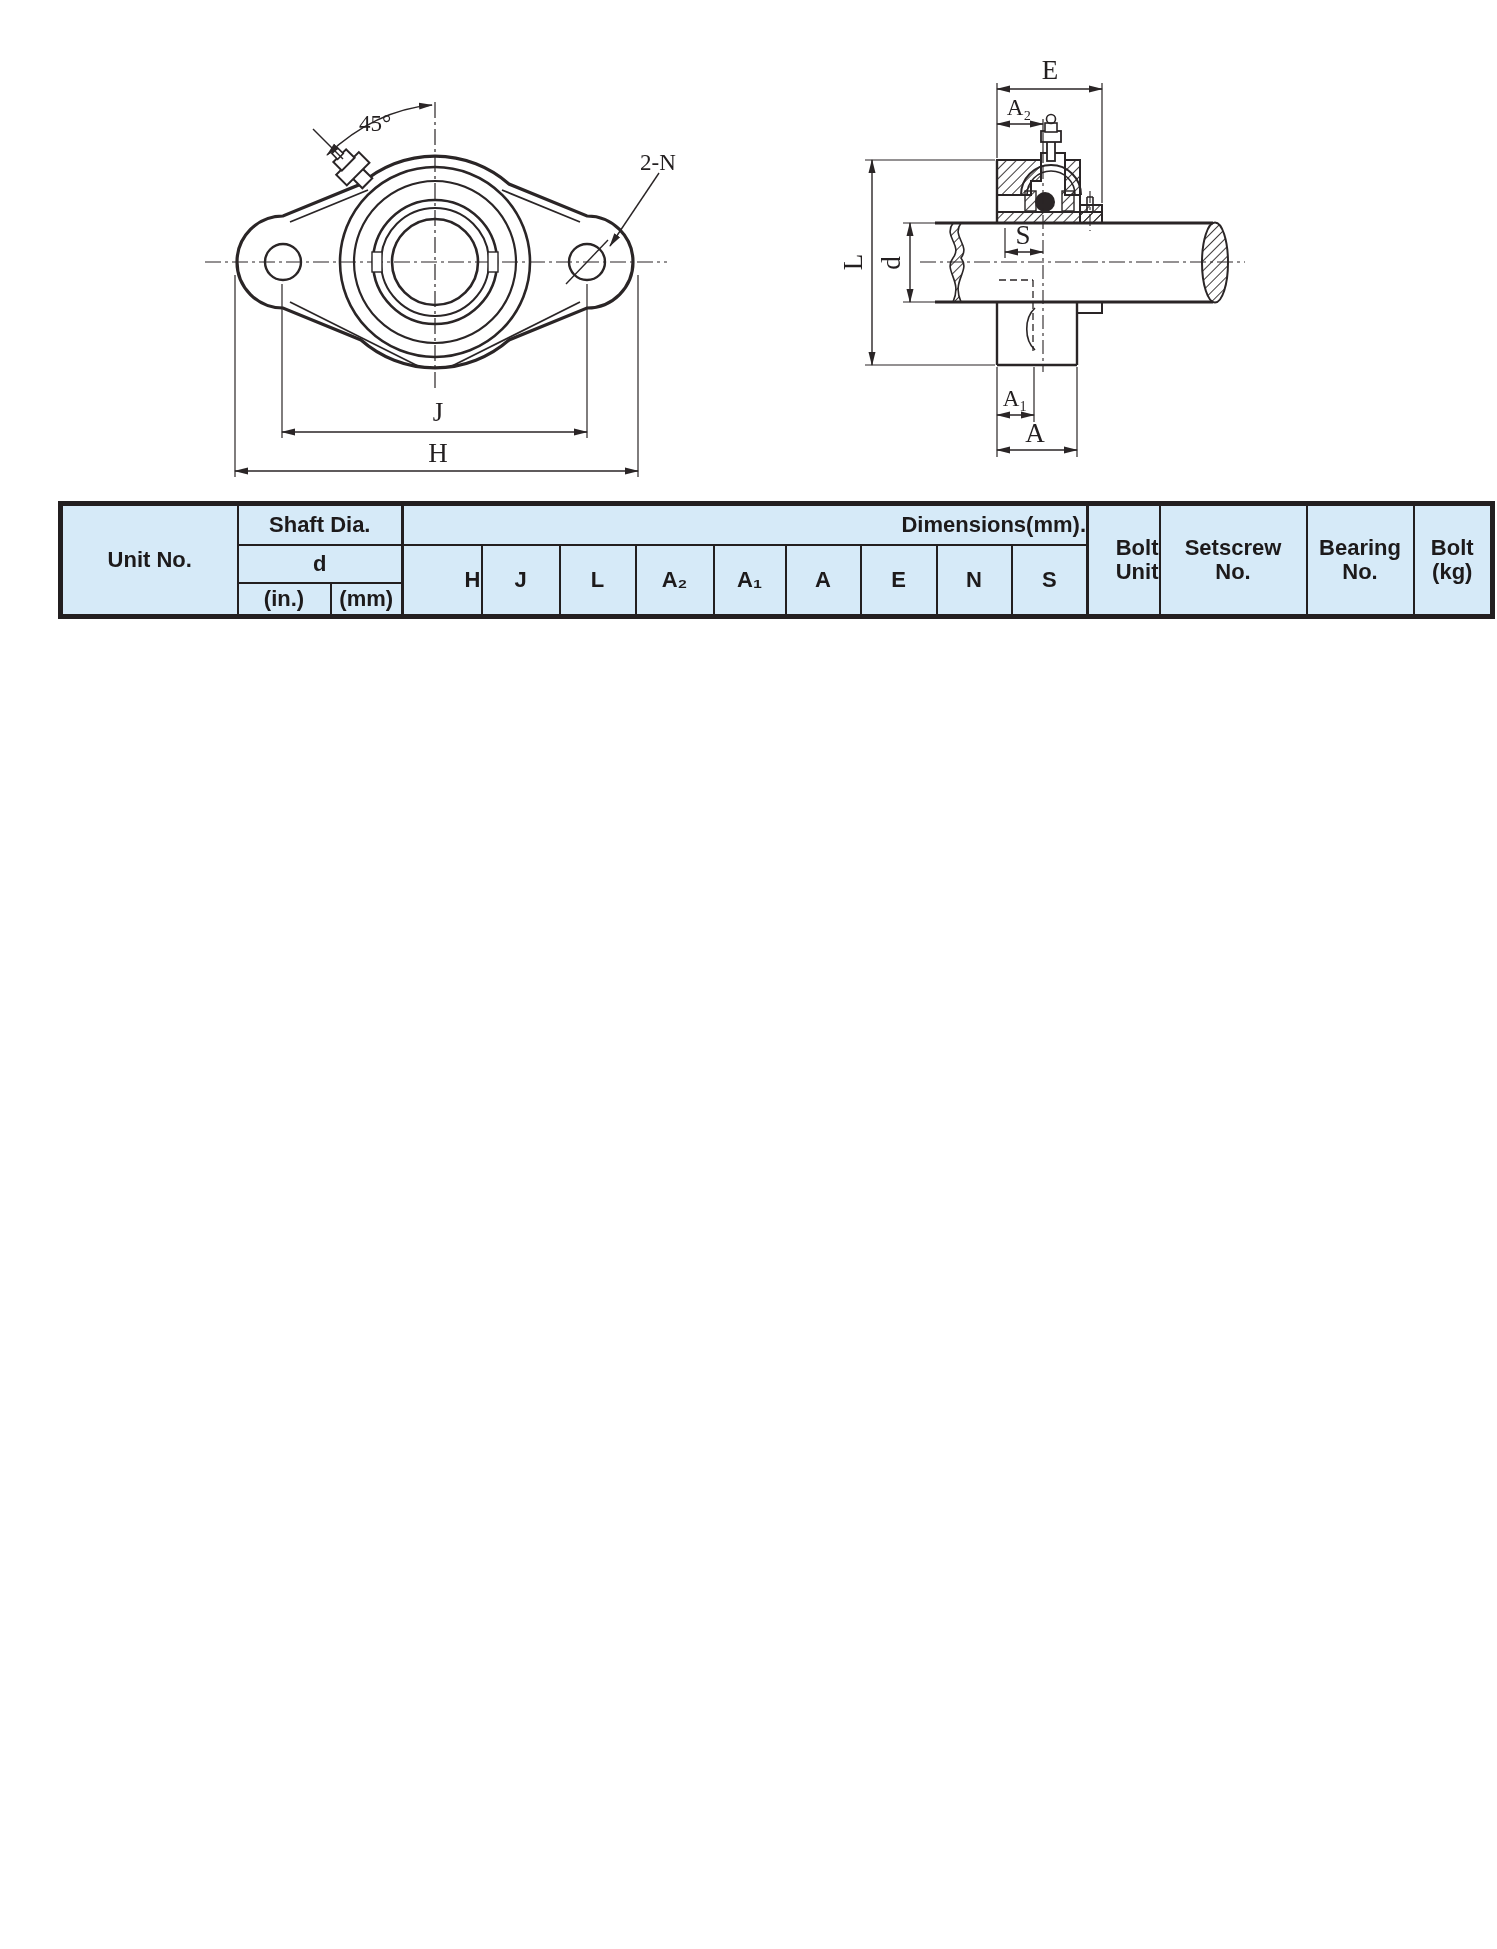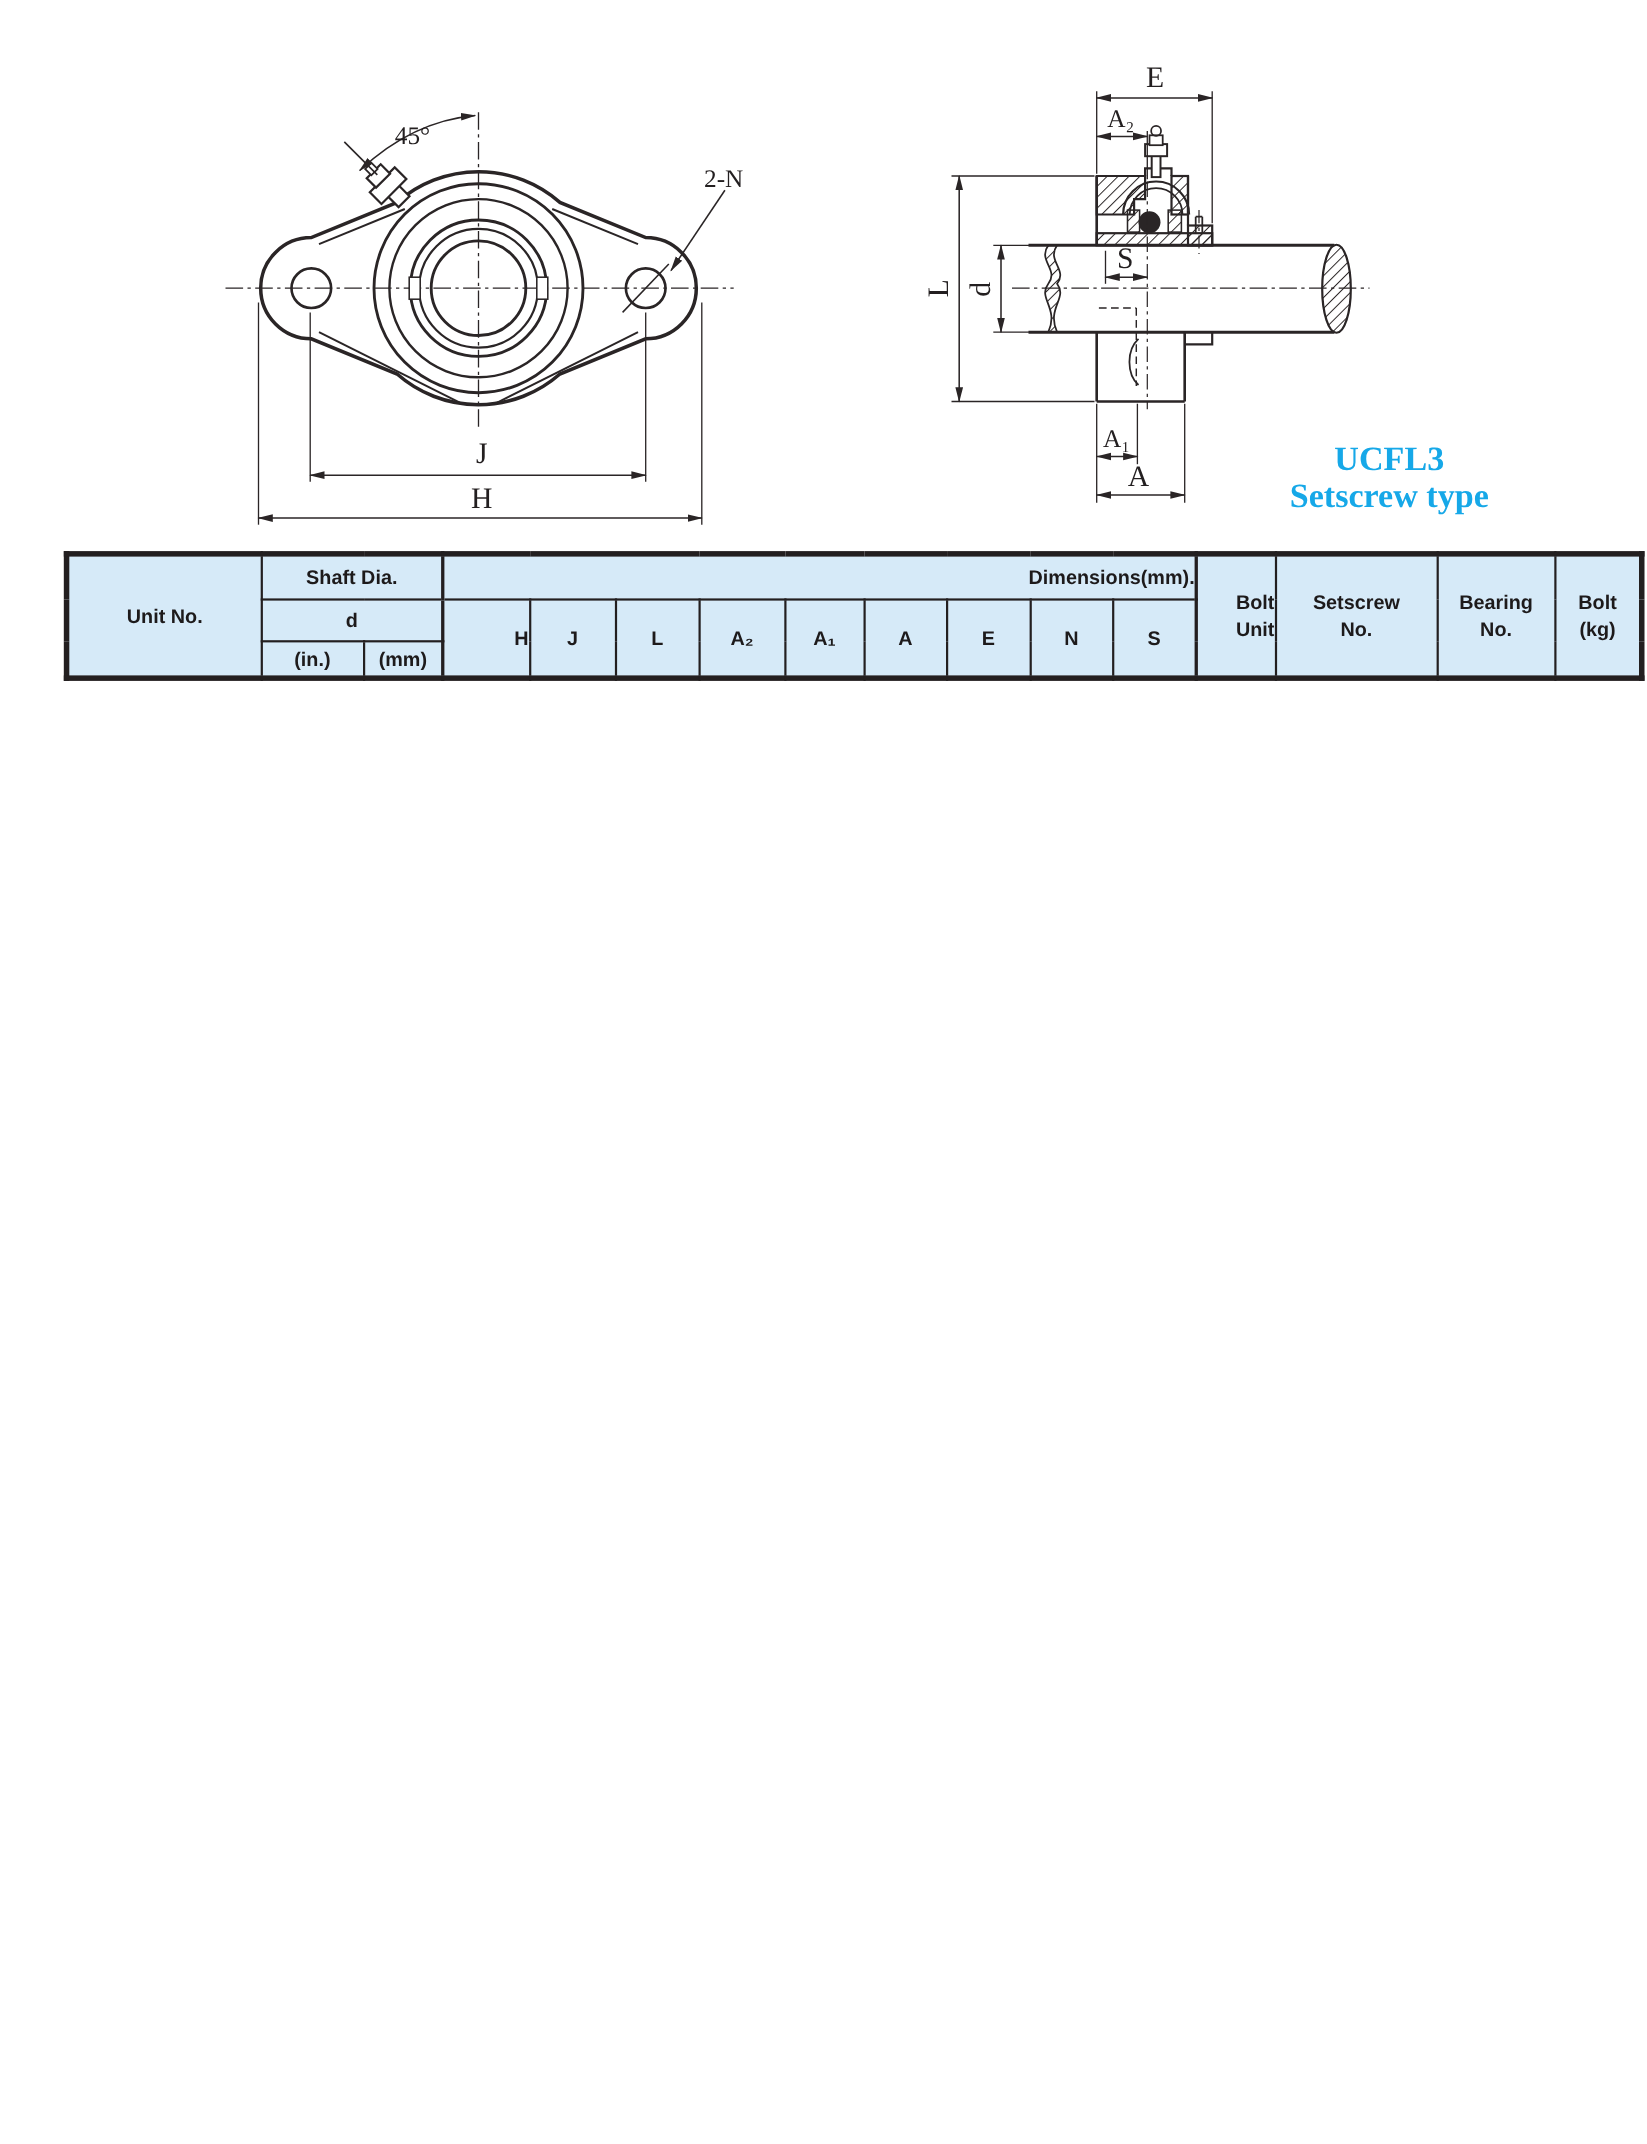--- a/index.html
+++ b/index.html
@@ -14,21 +14,21 @@
 
   #type-label{position:absolute;left:1128px;top:400px;width:270px;text-align:center;
               font-family:"Liberation Serif","DejaVu Serif",serif;font-weight:bold;
               font-size:31px;line-height:34px;}
 
   
   .dtable{position:absolute;left:58px;top:501px;width:1432px;border-collapse:collapse;
           table-layout:fixed;background:#fff;border:5px solid #231f20;
           font-family:"Liberation Serif","DejaVu Serif",serif;}
   .dtable th{background:#d6eaf8;font-family:"Liberation Sans","DejaVu Sans",sans-serif;
-             font-weight:bold;font-size:18px;line-height:24px;color:#1d1a1b;
+             font-weight:bold;font-size:22px;line-height:24px;color:#1d1a1b;
              border:2px solid #231f20;white-space:pre-line;padding:0;text-align:center;
              vertical-align:middle;}
   .dtable .bl{border-left-width:3px !important;text-align:right;}
 </style>
 </head>
 <body>
 
 <div id="page">
 
   <svg class="drawing" style="left:170px;top:60px;" width="540" height="450" viewBox="0 0 540 450">
@@ -163,24 +163,20 @@
     <line class="dline" x1="252" y1="322" x2="252" y2="412" stroke-width="1.2"></line>
     <line class="dline" x1="289" y1="322" x2="289" y2="377" stroke-width="1.2"></line>
     <line class="dline" x1="252" y1="370" x2="289" y2="370" stroke-width="1.4" marker-start="url(#as2)" marker-end="url(#ae2)"></line>
     <text class="dtxts" x="270" y="361" text-anchor="middle">A₁</text>
 
     <line class="dline" x1="332" y1="322" x2="332" y2="412" stroke-width="1.2"></line>
     <line class="dline" x1="252" y1="405" x2="332" y2="405" stroke-width="1.4" marker-start="url(#as2)" marker-end="url(#ae2)"></line>
     <text class="dtxt" x="290" y="397" text-anchor="middle">A</text>
   </svg>
 
-  <div id="type-label" style="color: rgb(22, 168, 232);">
-    <div>UCFL3</div>
-    <div>Setscrew type</div>
-  </div>
 
   <table class="dtable">
     <colgroup>
       <col style="width:177px">
         <col style="width:93px">
         <col style="width:72px">
       <col style="width:79px">
         <col style="width:78px">
         <col style="width:76px">
       <col style="width:78px">

